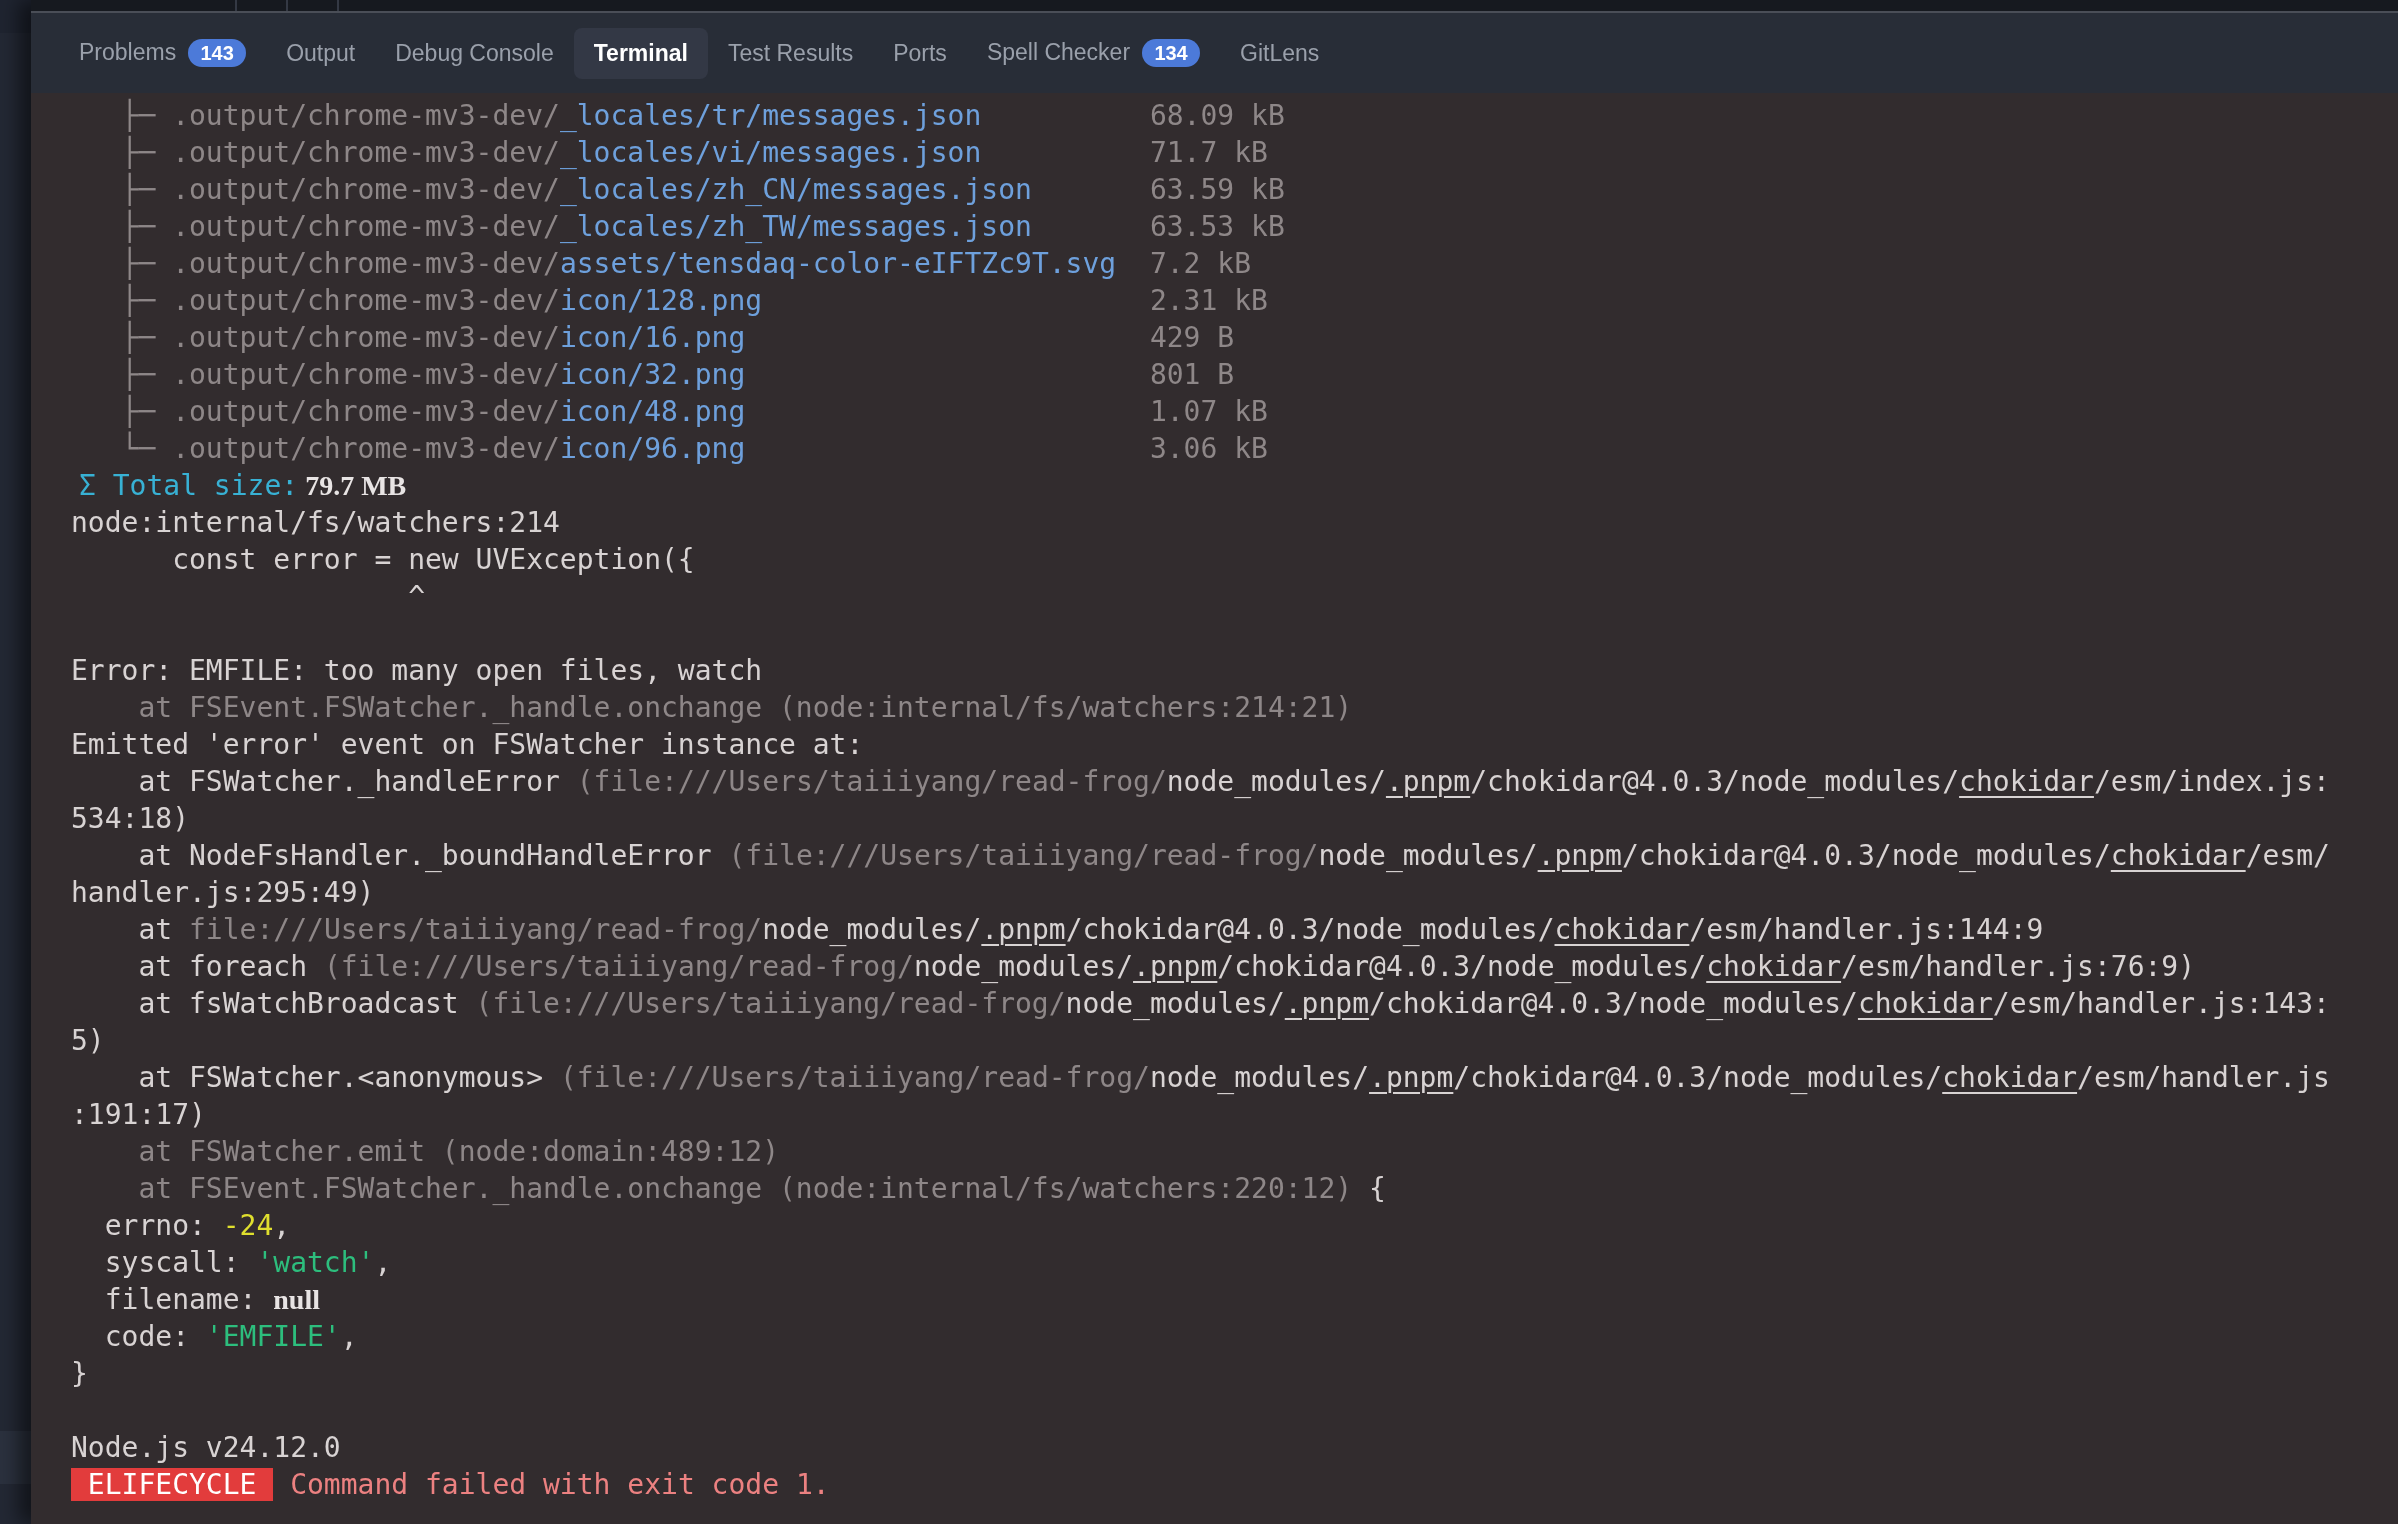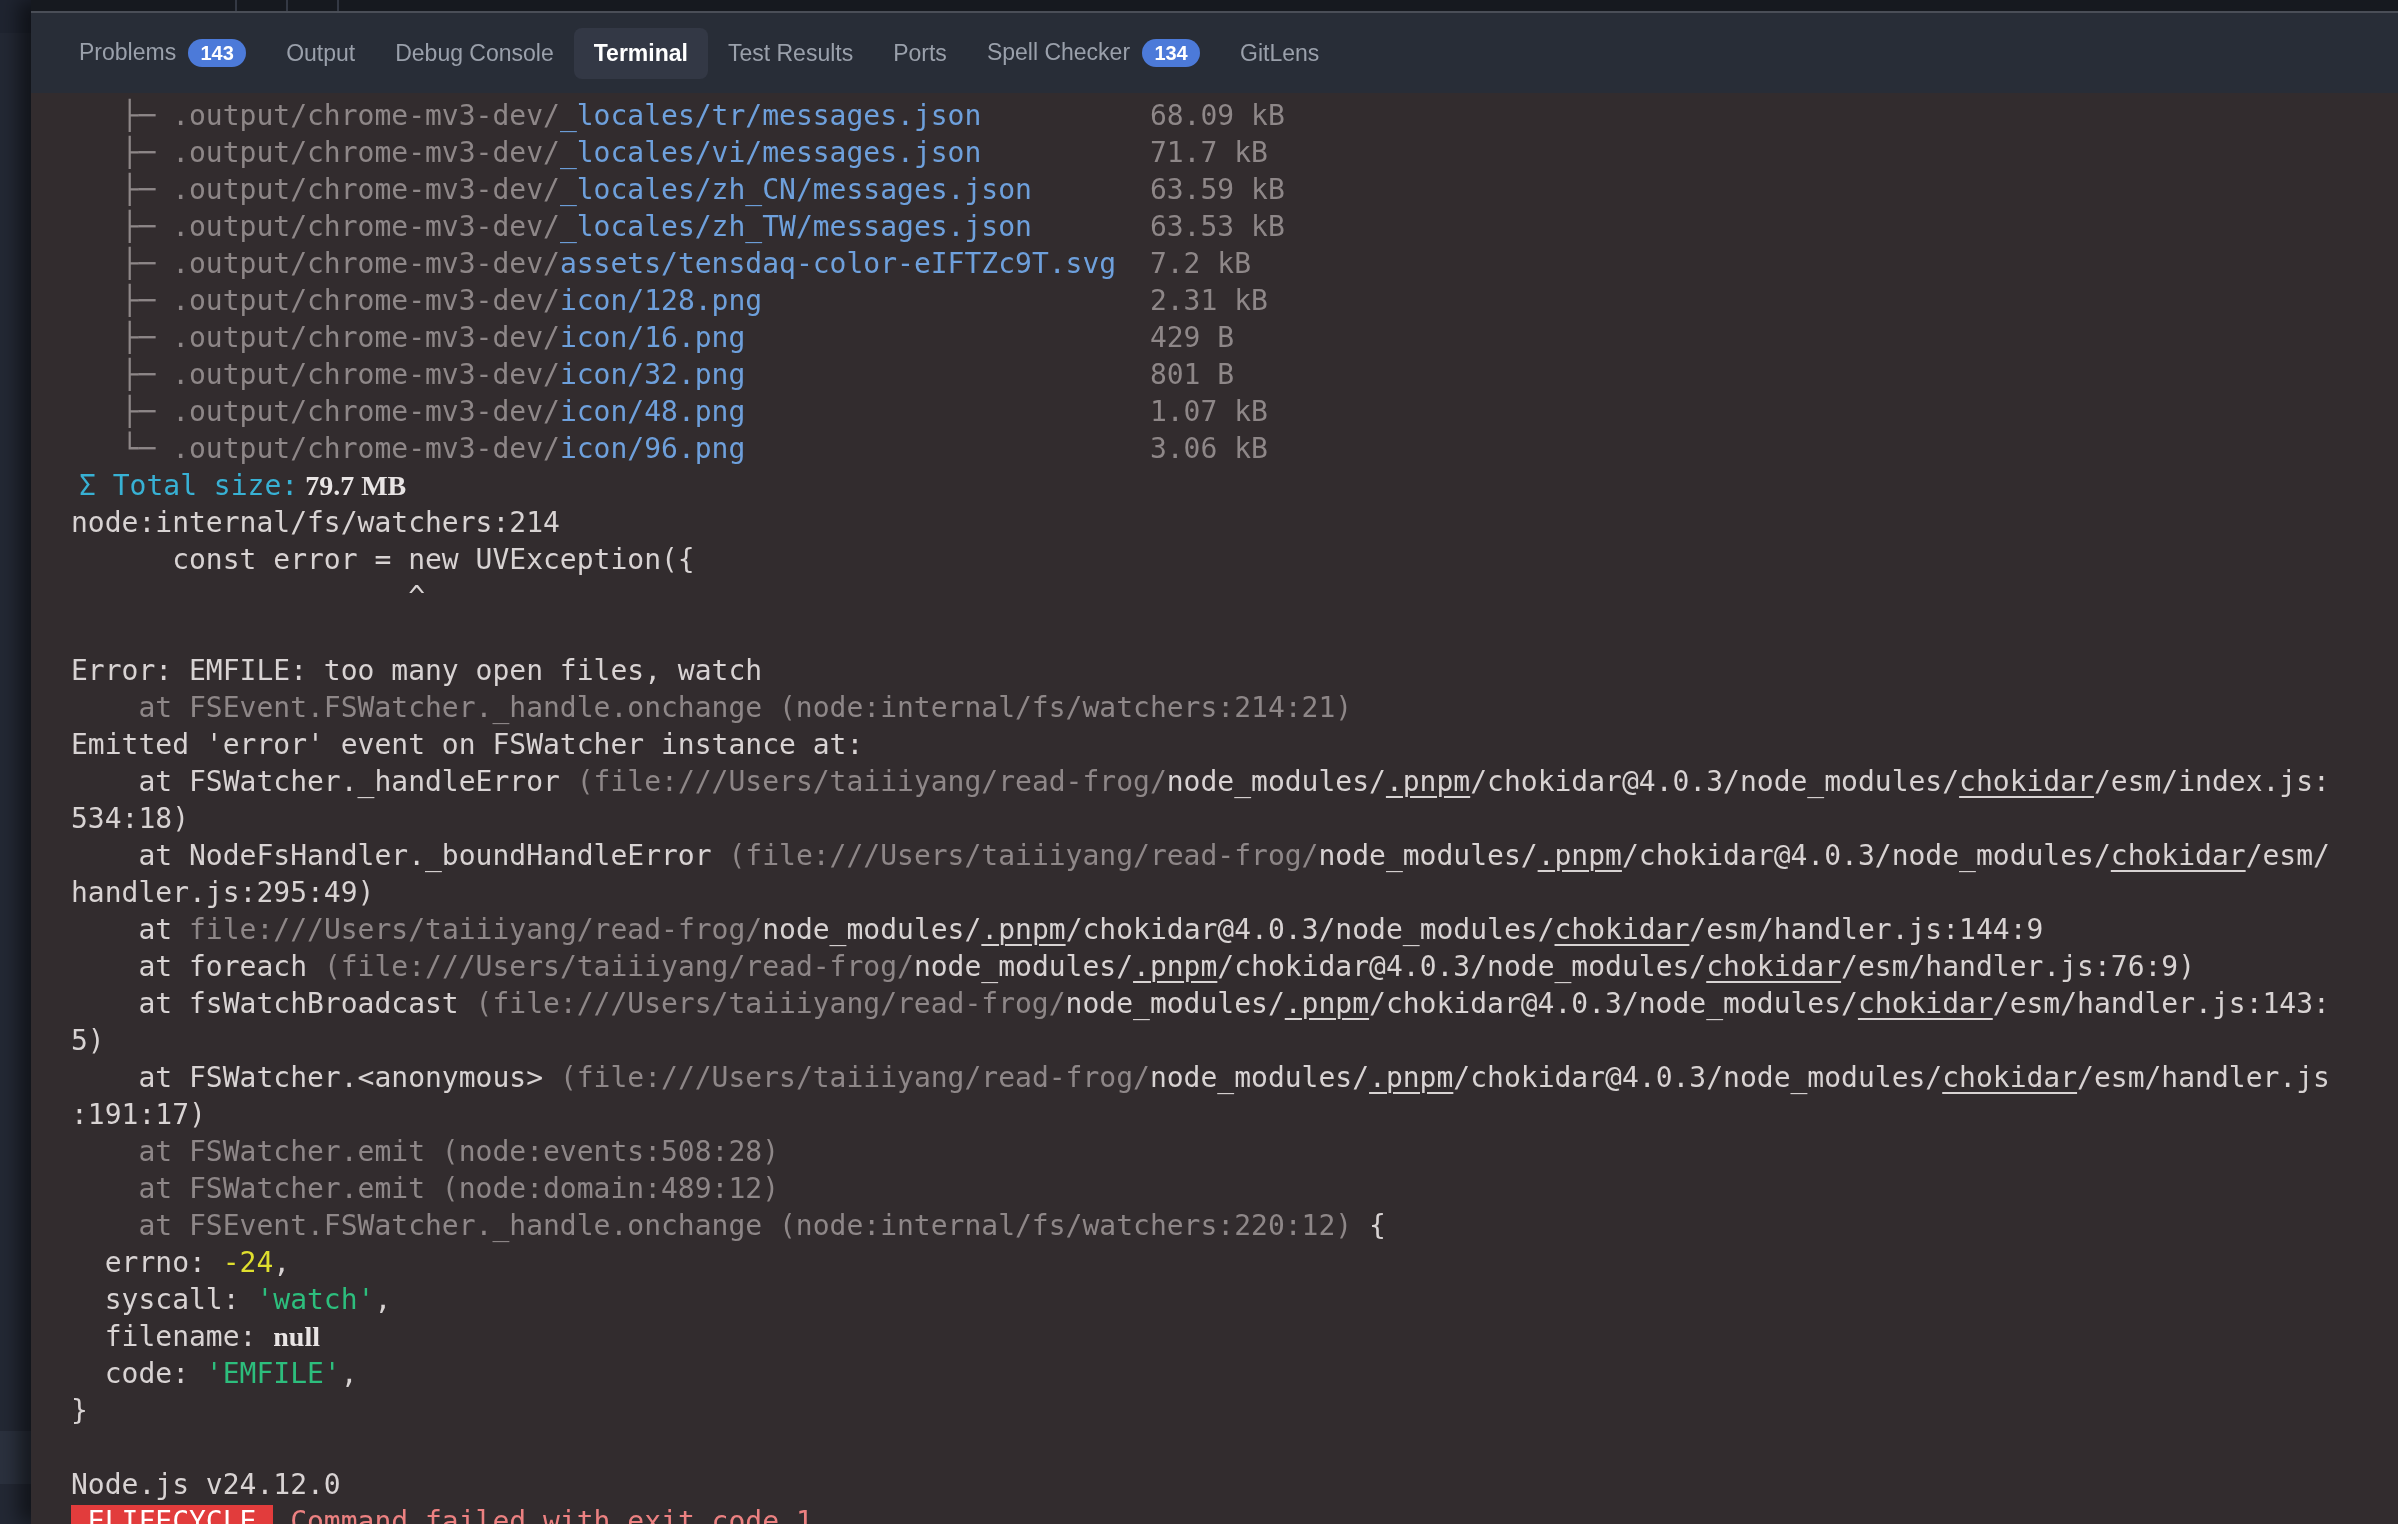--- a/index.html
+++ b/index.html
@@ -105,21 +105,20 @@
         <div class="t-line"><span class="seg-fg">    at FSWatcher._handleError </span><span class="seg-dim">(file:///Users/taiiiyang/read-frog/</span><span class="seg-fg">node_modules/</span><span class="seg-fg u">.pnpm</span><span class="seg-fg">/chokidar@4.0.3/node_modules/</span><span class="seg-fg u">chokidar</span><span class="seg-fg">/esm/index.js:</span></div>
         <div class="t-line"><span class="seg-fg">534:18)</span></div>
         <div class="t-line"><span class="seg-fg">    at NodeFsHandler._boundHandleError </span><span class="seg-dim">(file:///Users/taiiiyang/read-frog/</span><span class="seg-fg">node_modules/</span><span class="seg-fg u">.pnpm</span><span class="seg-fg">/chokidar@4.0.3/node_modules/</span><span class="seg-fg u">chokidar</span><span class="seg-fg">/esm/</span></div>
         <div class="t-line"><span class="seg-fg">handler.js:295:49)</span></div>
         <div class="t-line"><span class="seg-fg">    at </span><span class="seg-dim">file:///Users/taiiiyang/read-frog/</span><span class="seg-fg">node_modules/</span><span class="seg-fg u">.pnpm</span><span class="seg-fg">/chokidar@4.0.3/node_modules/</span><span class="seg-fg u">chokidar</span><span class="seg-fg">/esm/handler.js:144:9</span></div>
         <div class="t-line"><span class="seg-fg">    at foreach </span><span class="seg-dim">(file:///Users/taiiiyang/read-frog/</span><span class="seg-fg">node_modules/</span><span class="seg-fg u">.pnpm</span><span class="seg-fg">/chokidar@4.0.3/node_modules/</span><span class="seg-fg u">chokidar</span><span class="seg-fg">/esm/handler.js:76:9)</span></div>
         <div class="t-line"><span class="seg-fg">    at fsWatchBroadcast </span><span class="seg-dim">(file:///Users/taiiiyang/read-frog/</span><span class="seg-fg">node_modules/</span><span class="seg-fg u">.pnpm</span><span class="seg-fg">/chokidar@4.0.3/node_modules/</span><span class="seg-fg u">chokidar</span><span class="seg-fg">/esm/handler.js:143:</span></div>
         <div class="t-line"><span class="seg-fg">5)</span></div>
         <div class="t-line"><span class="seg-fg">    at FSWatcher.&lt;anonymous&gt; </span><span class="seg-dim">(file:///Users/taiiiyang/read-frog/</span><span class="seg-fg">node_modules/</span><span class="seg-fg u">.pnpm</span><span class="seg-fg">/chokidar@4.0.3/node_modules/</span><span class="seg-fg u">chokidar</span><span class="seg-fg">/esm/handler.js</span></div>
         <div class="t-line"><span class="seg-fg">:191:17)</span></div>
-        <div class="t-line"><span class="seg-dim">    at FSWatcher.emit (node:events:508:28)</span></div>
         <div class="t-line"><span class="seg-dim">    at FSWatcher.emit (node:domain:489:12)</span></div>
         <div class="t-line"><span class="seg-dim">    at FSEvent.FSWatcher._handle.onchange (node:internal/fs/watchers:220:12)</span><span class="seg-fg"> {</span></div>
         <div class="t-line"><span class="seg-fg">  errno: </span><span class="seg-yellow">-24</span><span class="seg-fg">,</span></div>
         <div class="t-line"><span class="seg-fg">  syscall: </span><span class="seg-green">'watch'</span><span class="seg-fg">,</span></div>
         <div class="t-line"><span class="seg-fg">  filename: </span><span class="seg-bright">null</span></div>
         <div class="t-line"><span class="seg-fg">  code: </span><span class="seg-green">'EMFILE'</span><span class="seg-fg">,</span></div>
         <div class="t-line"><span class="seg-fg">}</span></div>
         <div class="t-line">&nbsp;</div>
         <div class="t-line"><span class="seg-fg">Node.js v24.12.0</span></div>
         <div class="t-line"><span class="seg-badge"> ELIFECYCLE </span><span class="seg-red"> Command failed with exit code 1.</span></div>

